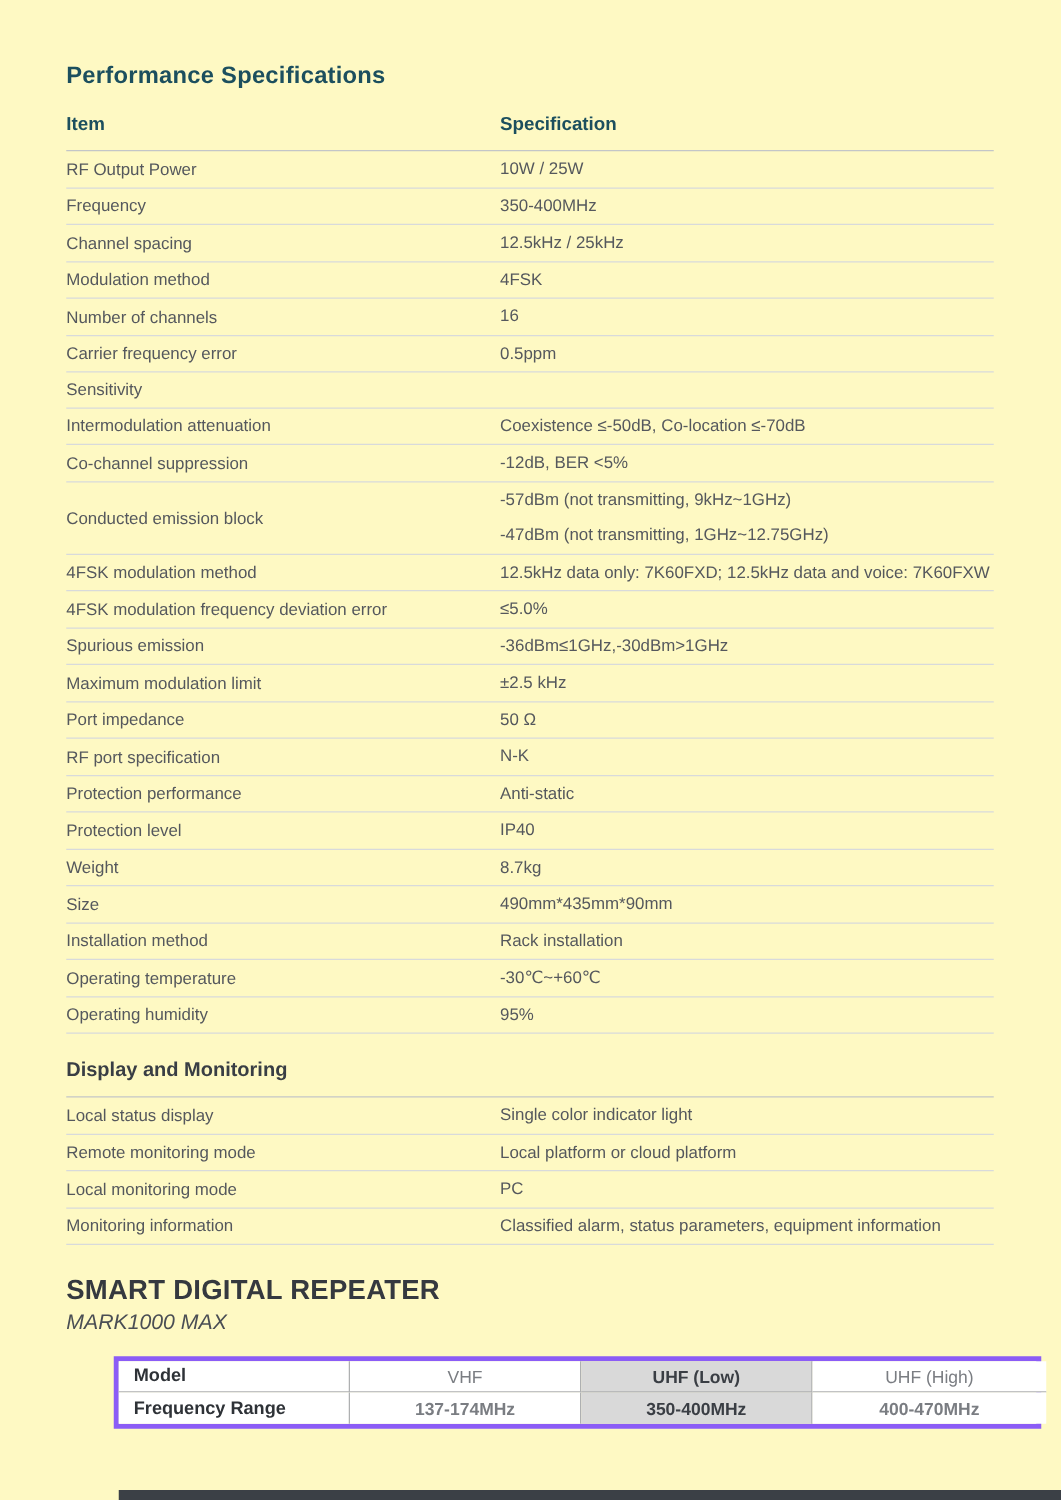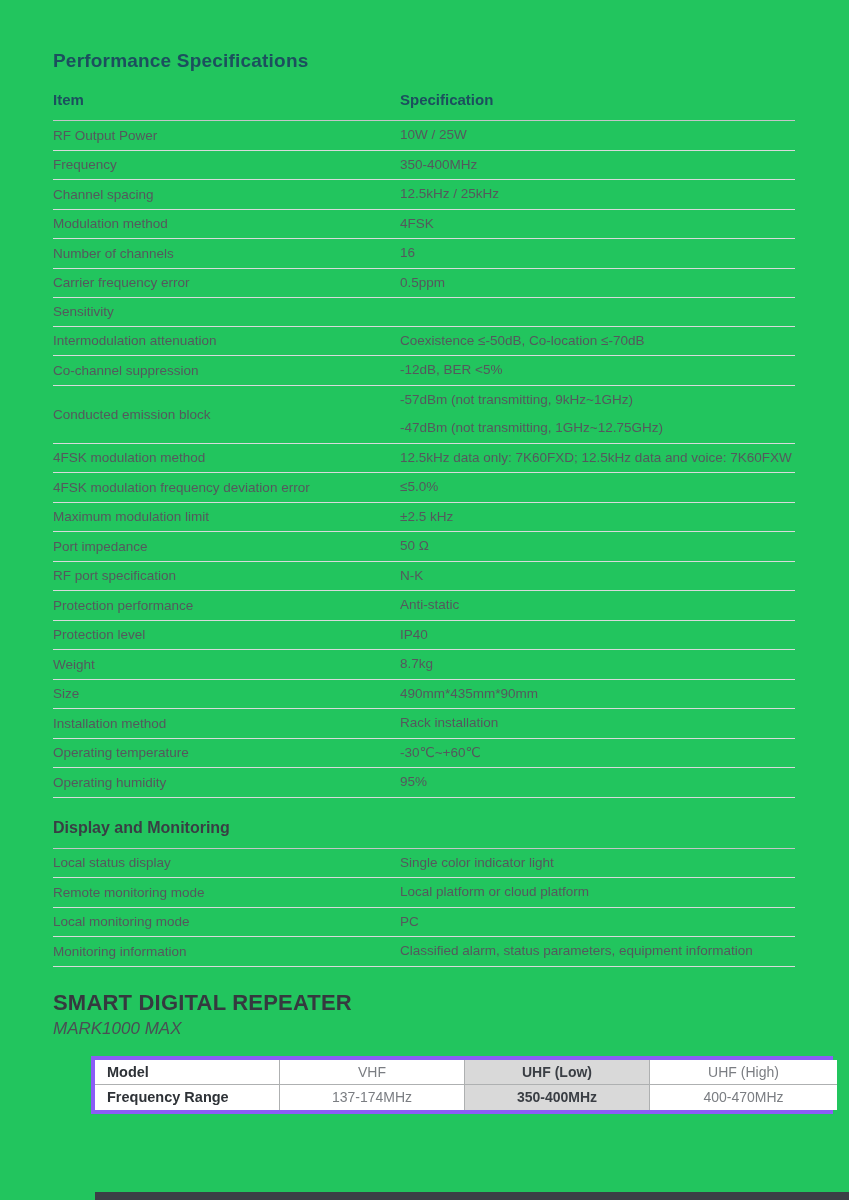--- a/index.html
+++ b/index.html
@@ -1,20 +1,20 @@
 <!DOCTYPE html>
 <html><head>
 <meta charset="utf-8">
 <style>
   * { margin:0; padding:0; box-sizing:border-box; }
   html,body { background:#ffffff; }
   body { font-family:"Liberation Sans","DejaVu Sans",sans-serif; }
   .page {
     position:relative; width:849px; height:1200px; margin:0 auto;
-    background:#22c55e; overflow:hidden;
+    background:#fef9c3; overflow:hidden;
   }
   .content { padding-left:53px; width:795px; }
 
   h1.perf-title {
     margin-top:50px; font-size:19px; line-height:22px; font-weight:bold;
     color:#1c4f5e; letter-spacing:.2px;
   }
   .spec-header {
     display:flex; margin-top:19px; padding-bottom:12px;
     border-bottom:1px solid #c3c6c8;
@@ -48,21 +48,21 @@
     margin-top:17px; width:742px;
     border:4px solid #8b5cf6;
     margin-left:38px;
   }
   .model-table .cell {
     height:25px; display:flex; align-items:center; justify-content:center;
     border-right:1px solid #aeb0b1; border-bottom:1px solid #aeb0b1;
     font-size:14px; color:#7a7d82; background:#ffffff;
   }
   .model-table .cell:nth-child(4n) { border-right:none; }
-  .model-table .cell:nth-child(n+5) { border-bottom:none; }
+  .model-table .cell:nth-child(n+5) { border-bottom:none;font-weight:bold; }
   .model-table .cell.label {
     justify-content:flex-start; padding-left:12px;
     font-weight:bold; color:#2e3237; font-size:14.5px;
   }
   .model-table .cell.hl {
     background:#d9d9d9; font-weight:bold; color:#3a3e44;
   }
 
   .cut-bar {
     position:absolute; left:95px; right:0; bottom:0; height:8px;
@@ -144,20 +144,26 @@
         <div class="spec-row">
           <div class="cell-item">4FSK modulation method</div>
           <div class="cell-spec">
             <div class="spec-line">12.5kHz data only: 7K60FXD; 12.5kHz data and voice: 7K60FXW</div>
           </div>
         </div>
         <div class="spec-row">
           <div class="cell-item">4FSK modulation frequency deviation error</div>
           <div class="cell-spec">
             <div class="spec-line">≤5.0%</div>
+          </div>
+        </div>
+        <div class="spec-row">
+          <div class="cell-item">Spurious emission</div>
+          <div class="cell-spec">
+            <div class="spec-line">-36dBm≤1GHz,-30dBm&gt;1GHz</div>
           </div>
         </div>
         <div class="spec-row">
           <div class="cell-item">Maximum modulation limit</div>
           <div class="cell-spec">
             <div class="spec-line">±2.5 kHz</div>
           </div>
         </div>
         <div class="spec-row">
           <div class="cell-item">Port impedance</div>

